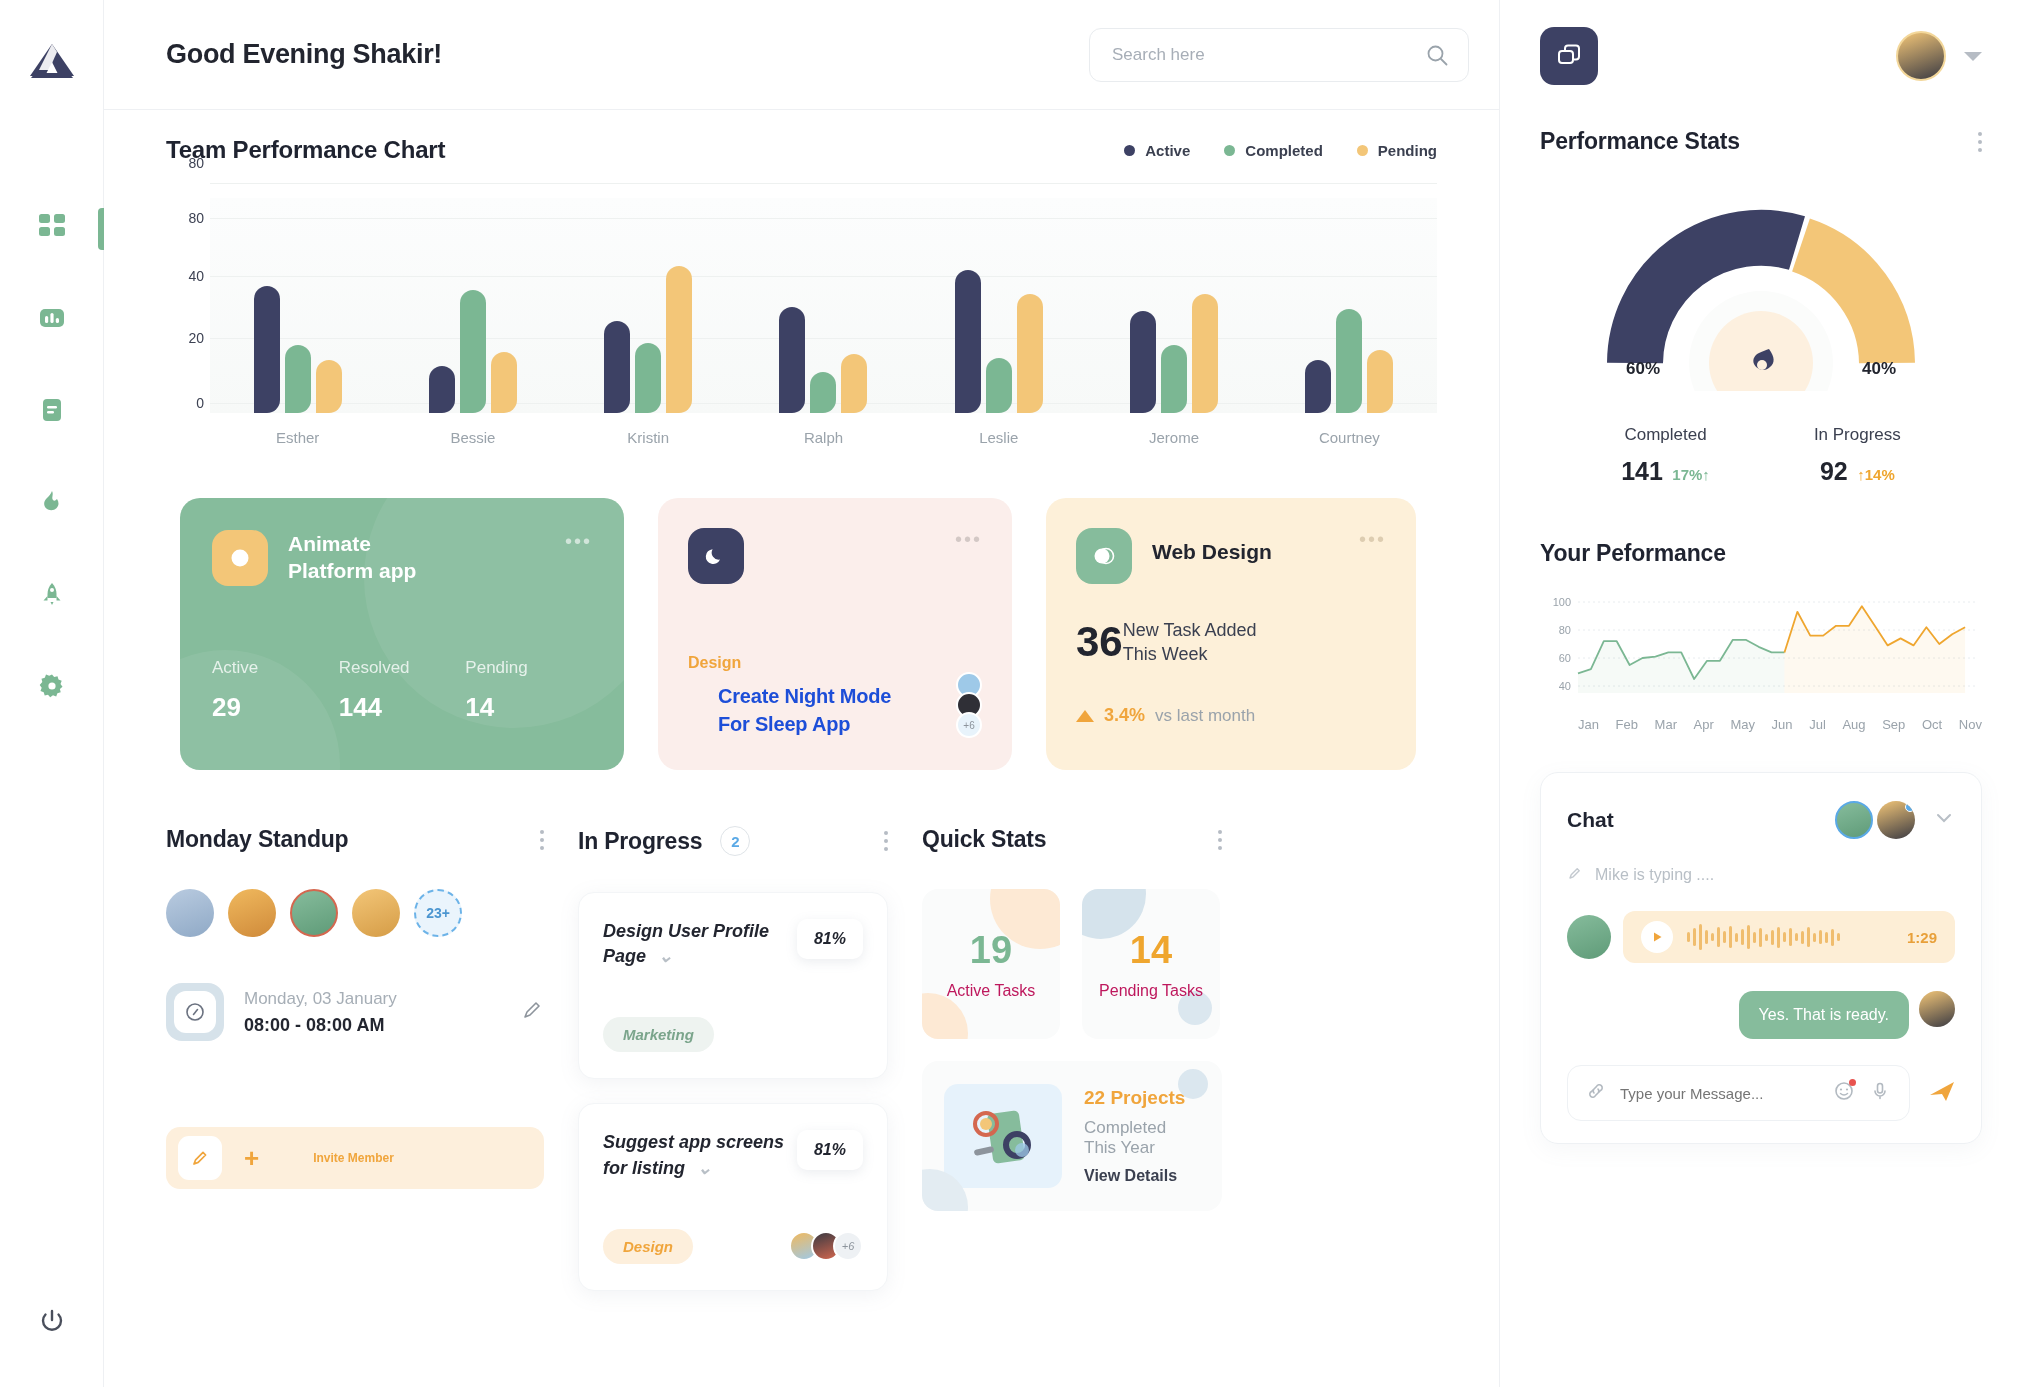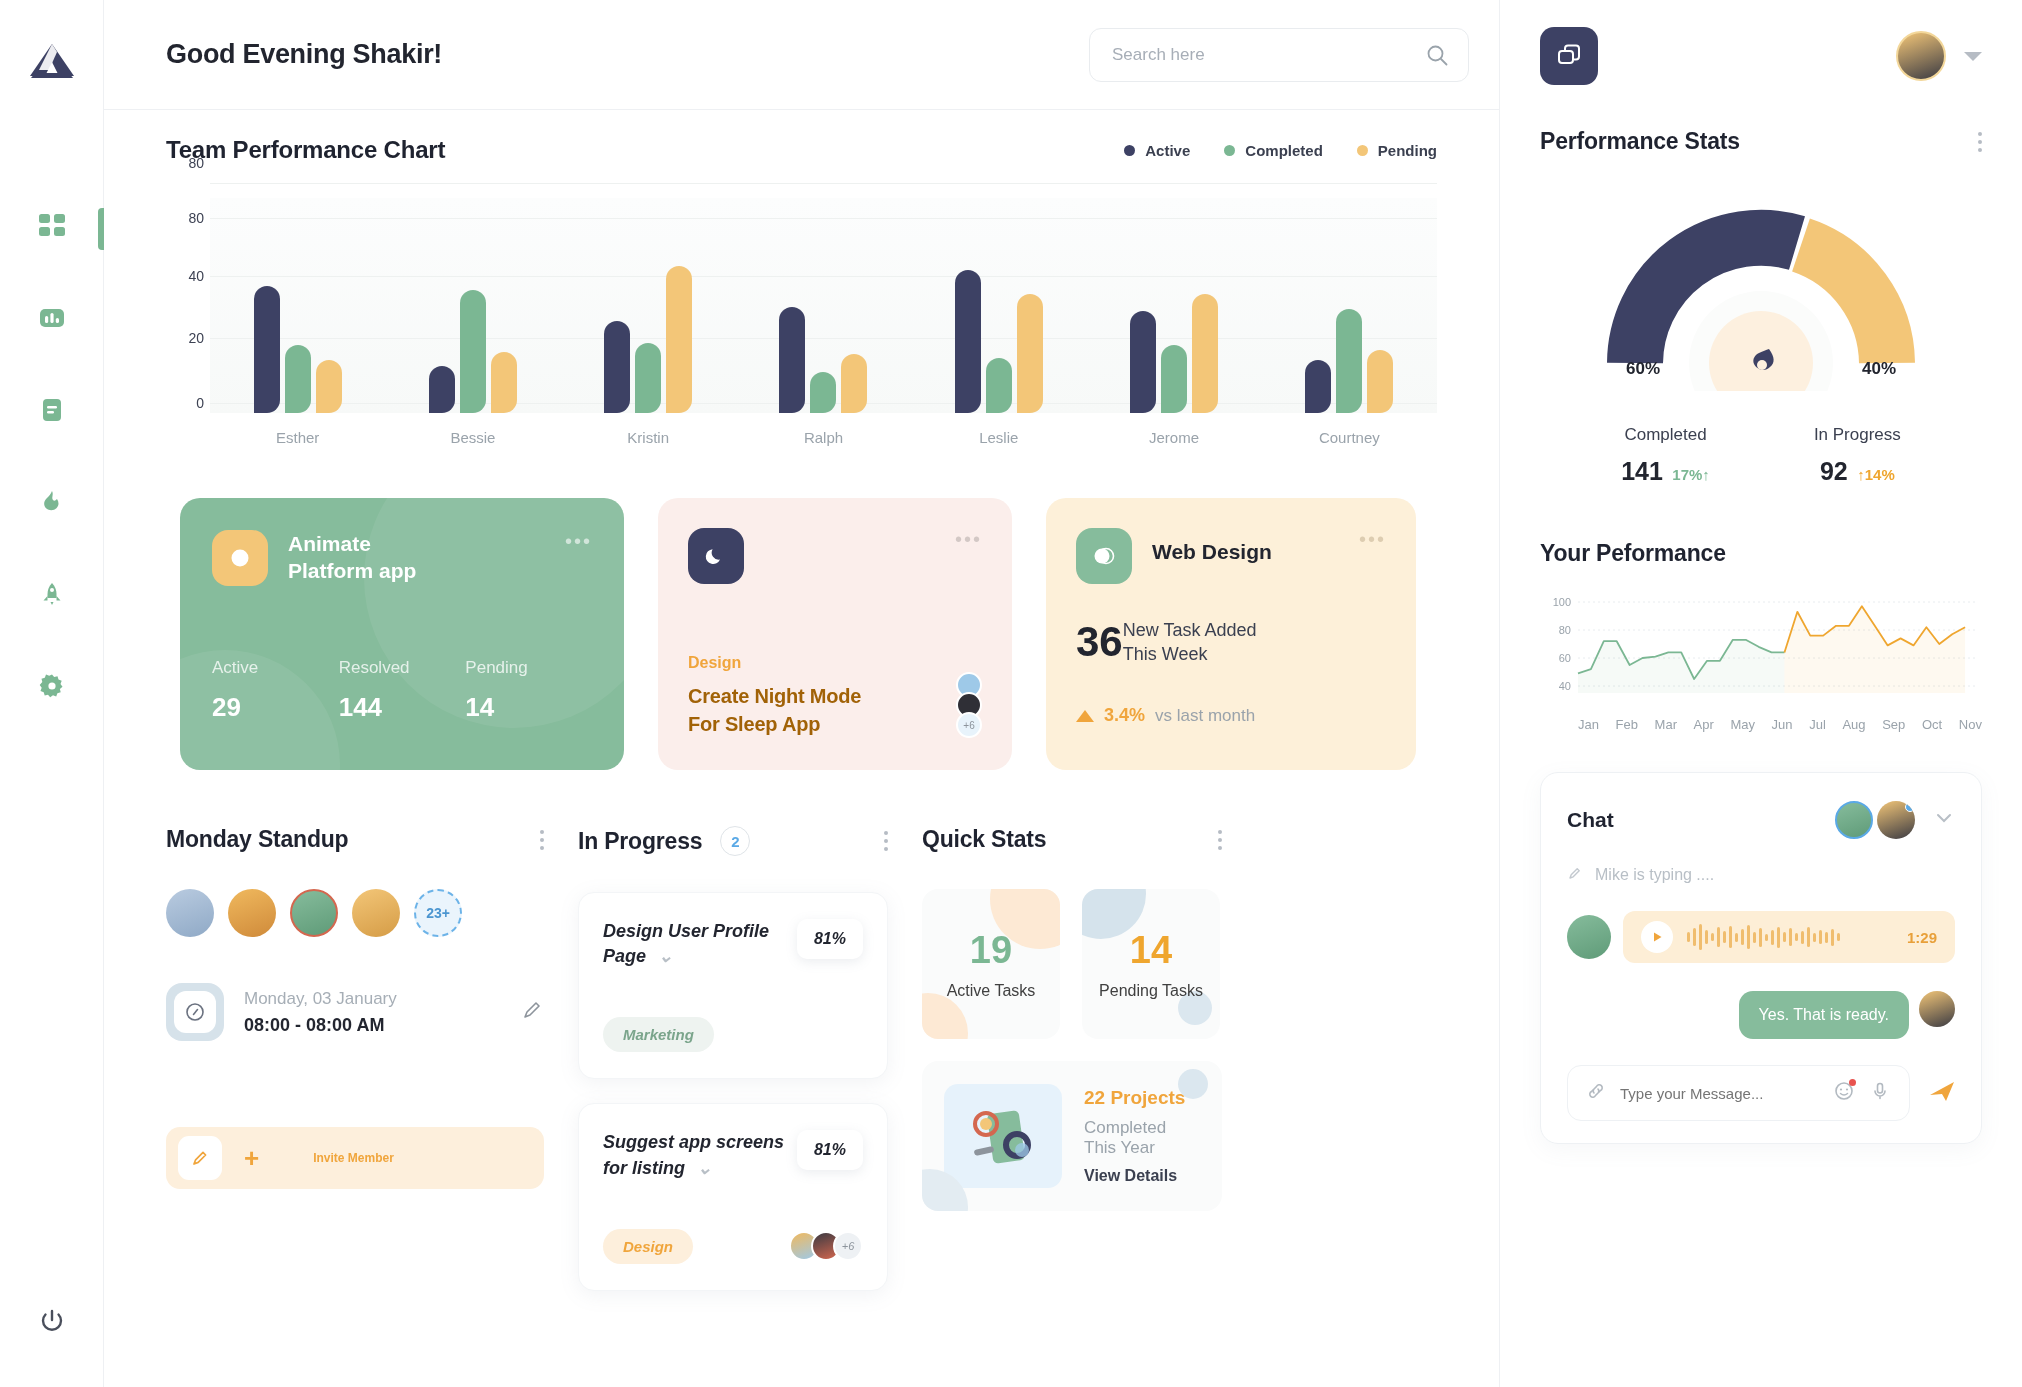--- a/index.html
+++ b/index.html
@@ -85,21 +85,21 @@
   .dots3 { margin-left: auto; letter-spacing: 2px; font-size: 20px; opacity: .6; cursor: pointer; }
   .stats-row { display: flex; margin-top: 72px; position: relative; z-index: 2; }
   .stat-col { width: 138px; }
   .stat-label { font-size: 17px; color: rgba(255,255,255,.78); margin-bottom: 14px; }
   .stat-val { font-size: 26px; font-weight: bold; }
 
   .card-pink {
     width: 354px; height: 272px; background: #fbeeeb; border-radius: 20px; padding: 30px 30px; position: relative;
   }
   .pink-tag { color: #f0a53c; font-size: 16px; font-weight: bold; margin-bottom: 10px; }
-  .pink-title { font-size: 20px; font-weight: bold; color: #a16207; line-height: 1.4; letter-spacing: -0.2px; }
+  .pink-title { font-size: 20px; font-weight: bold; color: #1d4ed8; line-height: 1.4; letter-spacing: -0.2px; margin-left: 30px; }
   .pink-bottom { position: absolute; left: 30px; right: 30px; bottom: 32px; display: flex; align-items: flex-end; }
 
   .card-yellow {
     width: 370px; height: 272px; background: #fdf0d9; border-radius: 20px; padding: 30px 30px; position: relative;
   }
   .yellow-title { font-size: 21px; font-weight: bold; color: #22252f; }
   .big36 { font-size: 42px; font-weight: bold; color: #22252f; line-height: 1; }
   .y-sub { font-size: 18px; color: #3b4050; line-height: 1.35; }
   .y-delta { display: flex; align-items: center; gap: 10px; position: absolute; left: 30px; bottom: 44px; }
   .tri-up { width: 0; height: 0; border-left: 9px solid transparent; border-right: 9px solid transparent; border-bottom: 12px solid #f0a53c; }
@@ -159,21 +159,21 @@
   .tag.design { background: #fdefdc; color: #f0a53c; }
   .mini-avs { margin-left: auto; display: flex; align-items: center; }
   .mini-av { width: 30px; height: 30px; border-radius: 50%; overflow: hidden; margin-left: -8px; border: 2px solid #fff; }
   .mini-plus { width: 30px; height: 30px; border-radius: 50%; background: #eef1f4; color: #8d949c;
     font-size: 11px; display: flex; align-items: center; justify-content: center; margin-left: -8px; border: 2px solid #fff; }
 
   .qs-row { display: flex; gap: 22px; }
   .qs-card { width: 138px; height: 150px; background: #fafbfb; border-radius: 16px; position: relative;
     overflow: hidden; display: flex; flex-direction: column; align-items: center; justify-content: center; gap: 10px; }
   .qs-num { font-size: 38px; font-weight: bold; }
-  .qs-lbl { font-size: 16px; color: #404040; }
+  .qs-lbl { font-size: 16px; color: #be185d; }
   .qs-blob { position: absolute; border-radius: 50%; }
   .qs-wide { margin-top: 22px; background: #fafbfb; border-radius: 16px; padding: 22px;
     display: flex; align-items: center; gap: 22px; position: relative; overflow: hidden; height: 150px; }
   .qs-illus { width: 118px; height: 104px; background: #e6f2fb; border-radius: 14px; display: flex;
     align-items: center; justify-content: center; flex: none; }
   .qs-proj { font-size: 19px; font-weight: bold; color: #f0a53c; margin-bottom: 9px; }
   .qs-cyear { font-size: 17px; color: #9aa3ab; margin-bottom: 9px; }
   .qs-view { font-size: 16px; font-weight: bold; color: #3b4050; cursor: pointer; }
 
   

